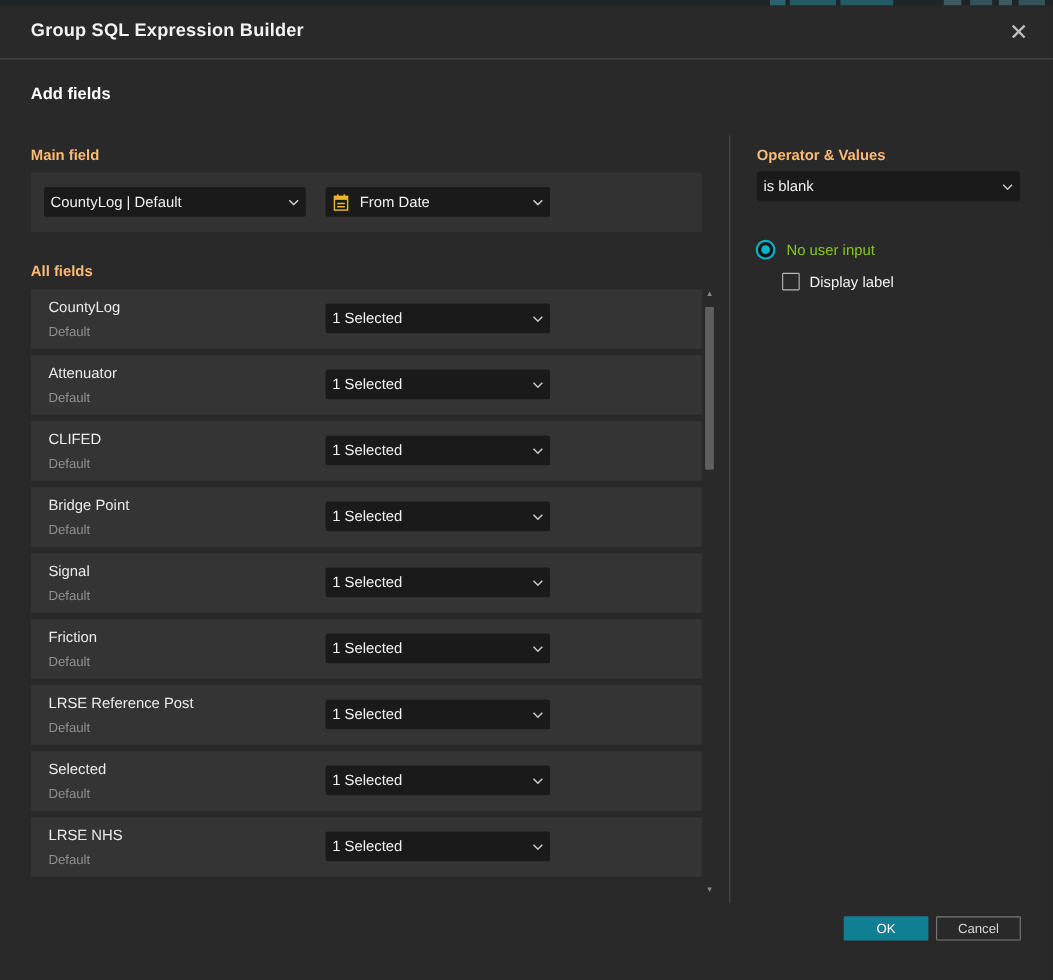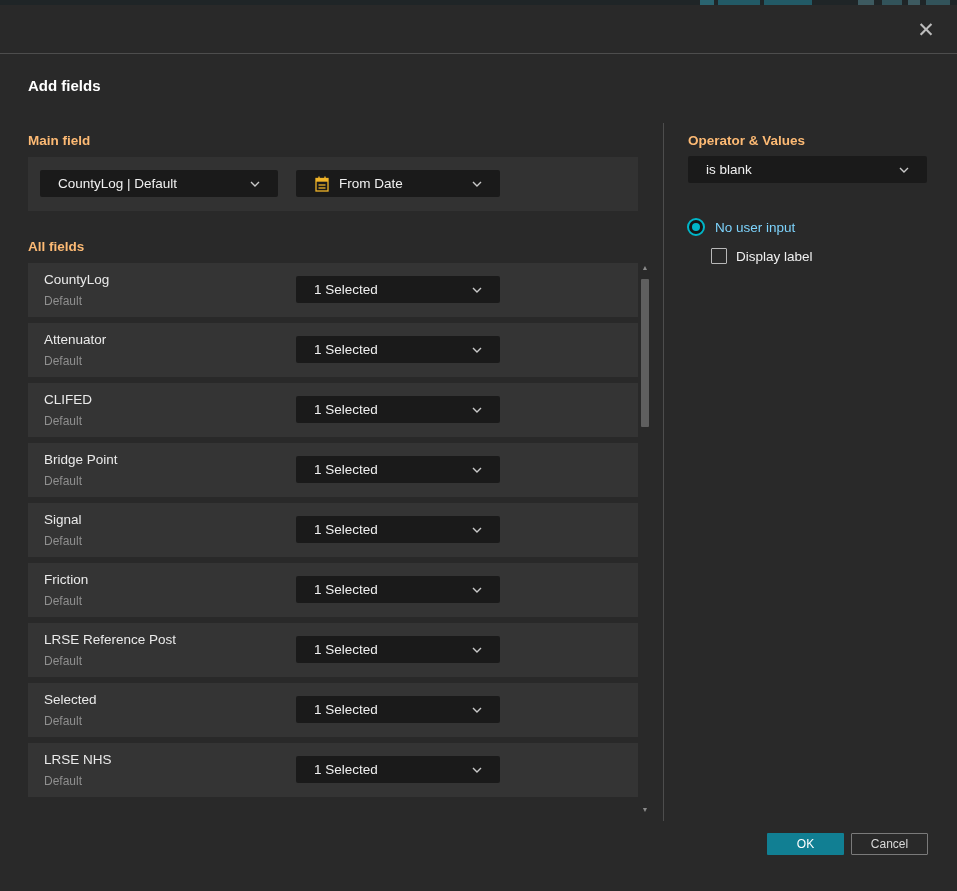--- a/index.html
+++ b/index.html
@@ -25,21 +25,21 @@
 
   .section-heading { position:absolute; left:28px; top:72px; font-size:15px; font-weight:700; color:#ffffff; }
 
   .group-label { position:absolute; font-size:13.5px; font-weight:700; color:#fdba74; }
 
   
   .main-field-panel { position:absolute; left:28px; top:152px; width:610px; height:54px; background:#323232; }
 
   .select-box {
     position:absolute; height:27px; background:#1a1a1a; border-radius:2px;
-    display:flex; align-items:center; padding:0 18px; cursor:pointer;
+    display:flex; align-items:center; padding:0 6px; cursor:pointer;
     font-size:13.5px; color:#f0f0f0;
   }
   .select-box .sel-text { flex:1 1 auto; white-space:nowrap; overflow:hidden; }
   .chev { flex:0 0 auto; display:flex; align-items:center; margin-left:8px; }
   .chev svg { stroke:#c9c9c9; }
 
   .cal-icon { flex:0 0 auto; display:flex; align-items:center; margin-right:9px; }
 
   
   .fields-list { position:absolute; left:28px; top:258px; width:610px; }
@@ -55,21 +55,21 @@
 
   
   .v-divider { position:absolute; left:663px; top:118px; width:1px; height:698px; background:#4d4d4d; }
 
   
   .op-select { left:688px; top:151px; width:239px; }
 
   .radio-row { position:absolute; left:687px; top:213px; display:flex; align-items:center; cursor:pointer; }
   .radio-outer { width:18px; height:18px; border-radius:50%; border:2px solid #00b6c8; background:#161616; display:flex; align-items:center; justify-content:center; }
   .radio-dot { width:8px; height:8px; border-radius:50%; background:#00b6c8; }
-  .radio-row .ctl-label { margin-left:10px; font-size:13.5px; color:#7dd3fc; }
+  .radio-row .ctl-label { margin-left:10px; font-size:13.5px; color:#84cc16; }
 
   .checkbox-row { position:absolute; left:711px; top:243px; display:flex; align-items:center; cursor:pointer; }
   .checkbox-box { width:16px; height:16px; border:1.5px solid #b8b8b8; border-radius:1px; background:transparent; }
   .checkbox-row .ctl-label { margin-left:9px; font-size:13.5px; color:#f0f0f0; }
 
   
   .btn { position:absolute; top:828px; width:77px; height:22px; display:flex; align-items:center; justify-content:center; font-size:12px; cursor:pointer; border-radius:1px; }
   .btn-ok { left:767px; background:#117f93; color:#ffffff; }
   .btn-cancel { left:851px; background:transparent; border:1px solid #7a7a7a; color:#d8d8d8; }
 </style>
@@ -82,20 +82,21 @@
   <div class="frag" style="left:764px;width:48px;background:#225a66;"></div>
   <div class="frag" style="left:858px;width:16px;background:#3d5a60;"></div>
   <div class="frag" style="left:882px;width:20px;background:#32535a;"></div>
   <div class="frag" style="left:908px;width:12px;background:#3d5a60;"></div>
   <div class="frag" style="left:926px;width:24px;background:#32535a;"></div>
 </div>
 
 <div class="dialog">
 
   <div class="dialog-header">
+    <div class="dialog-title">Group SQL Expression Builder</div>
     <div class="close-btn">✕</div>
   </div>
 
   <div class="section-heading">Add fields</div>
 
   <div class="group-label" style="left:28px; top:128px;">Main field</div>
 
   <div class="main-field-panel">
     <div class="select-box" style="left:268px; top:13px; width:204px;">
       <span class="cal-icon">

